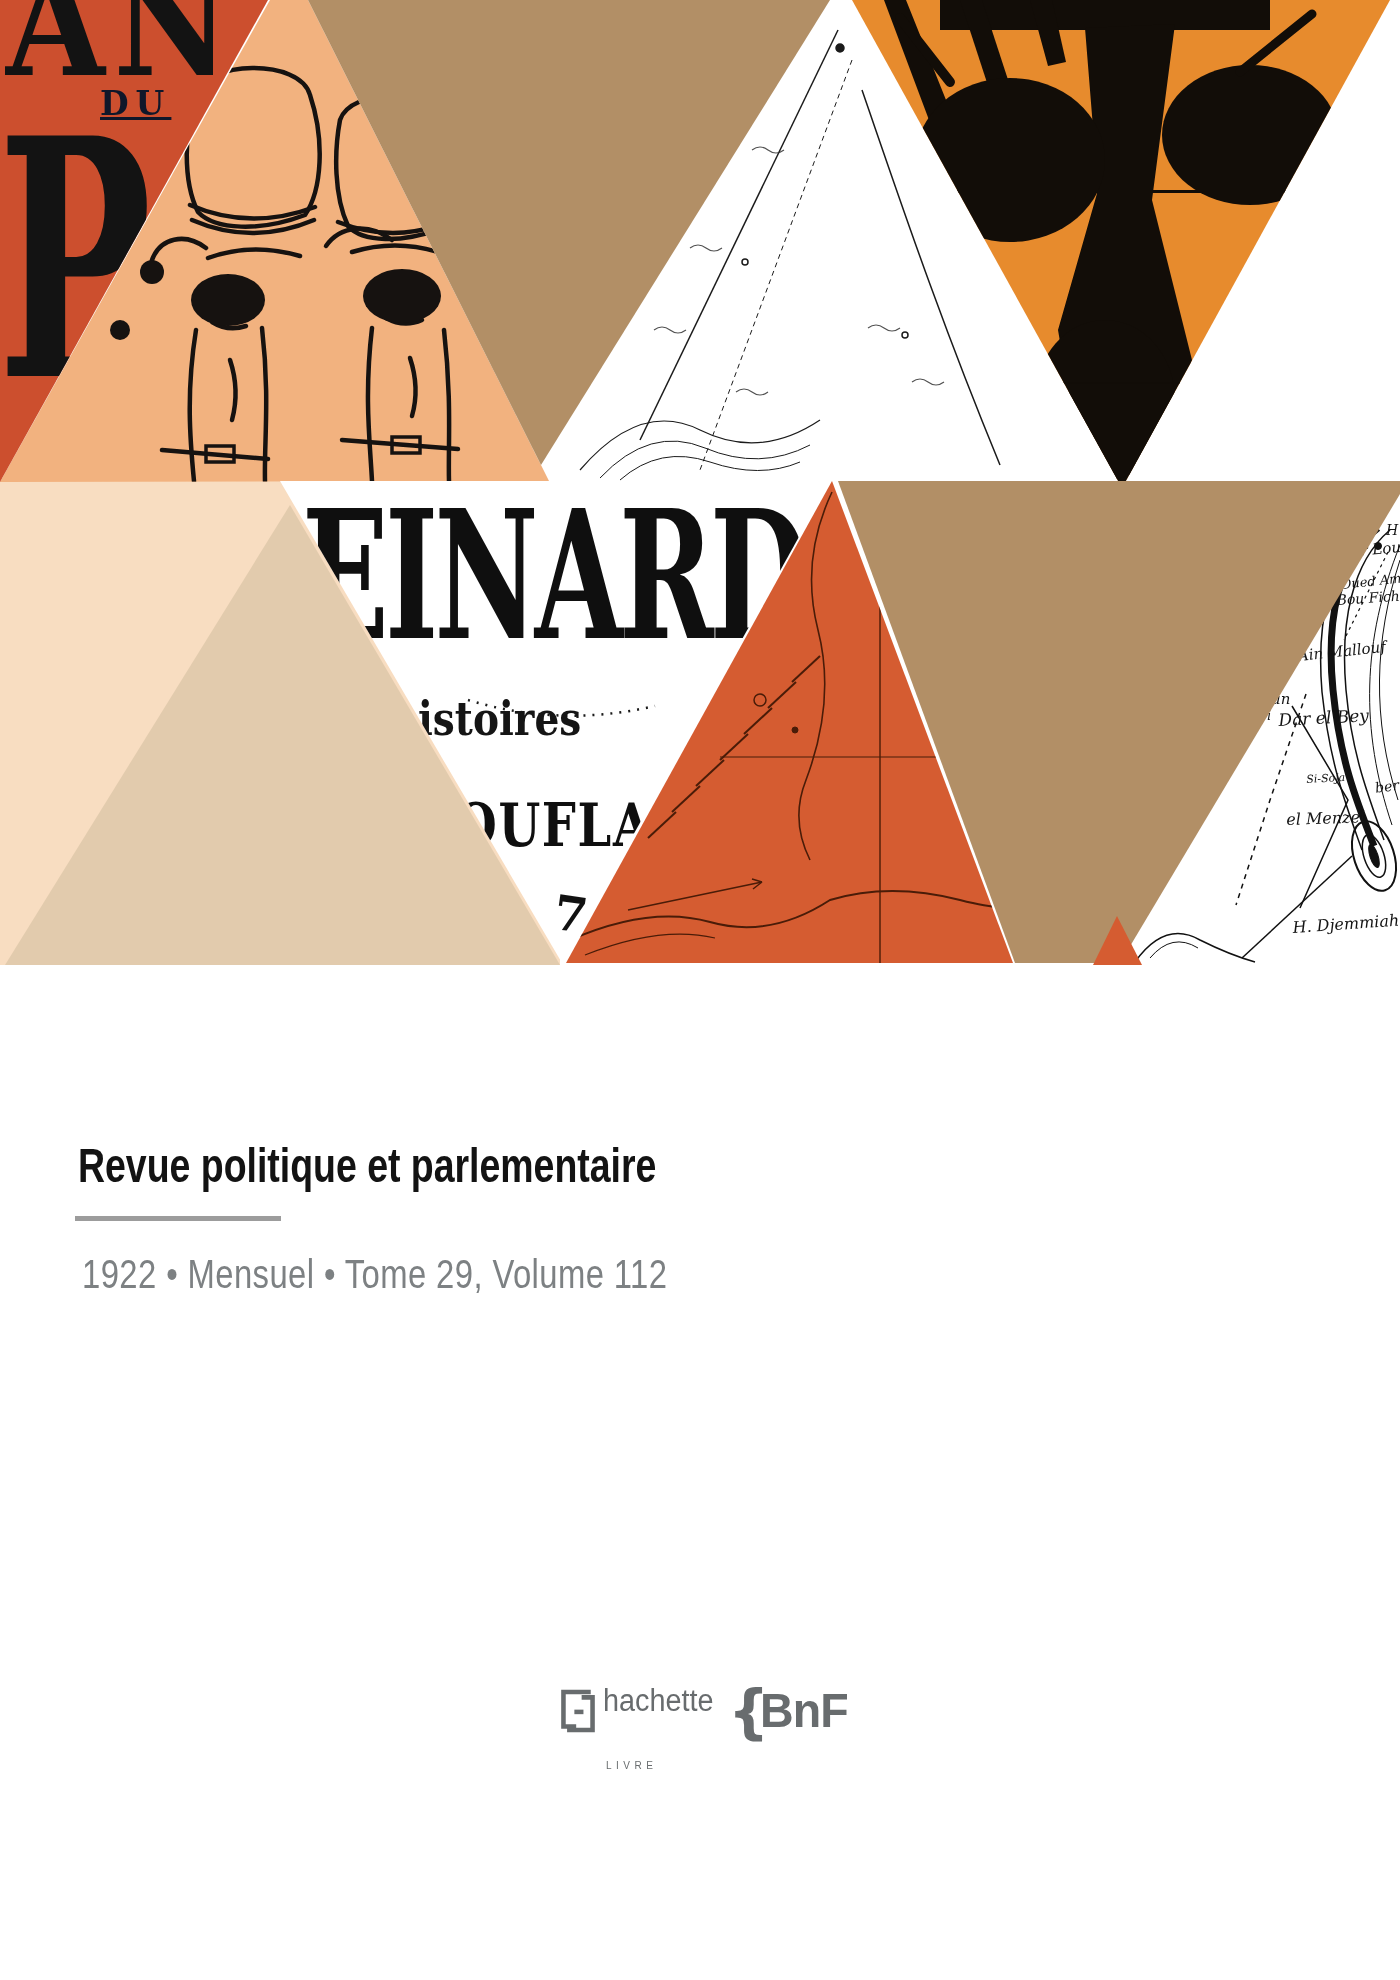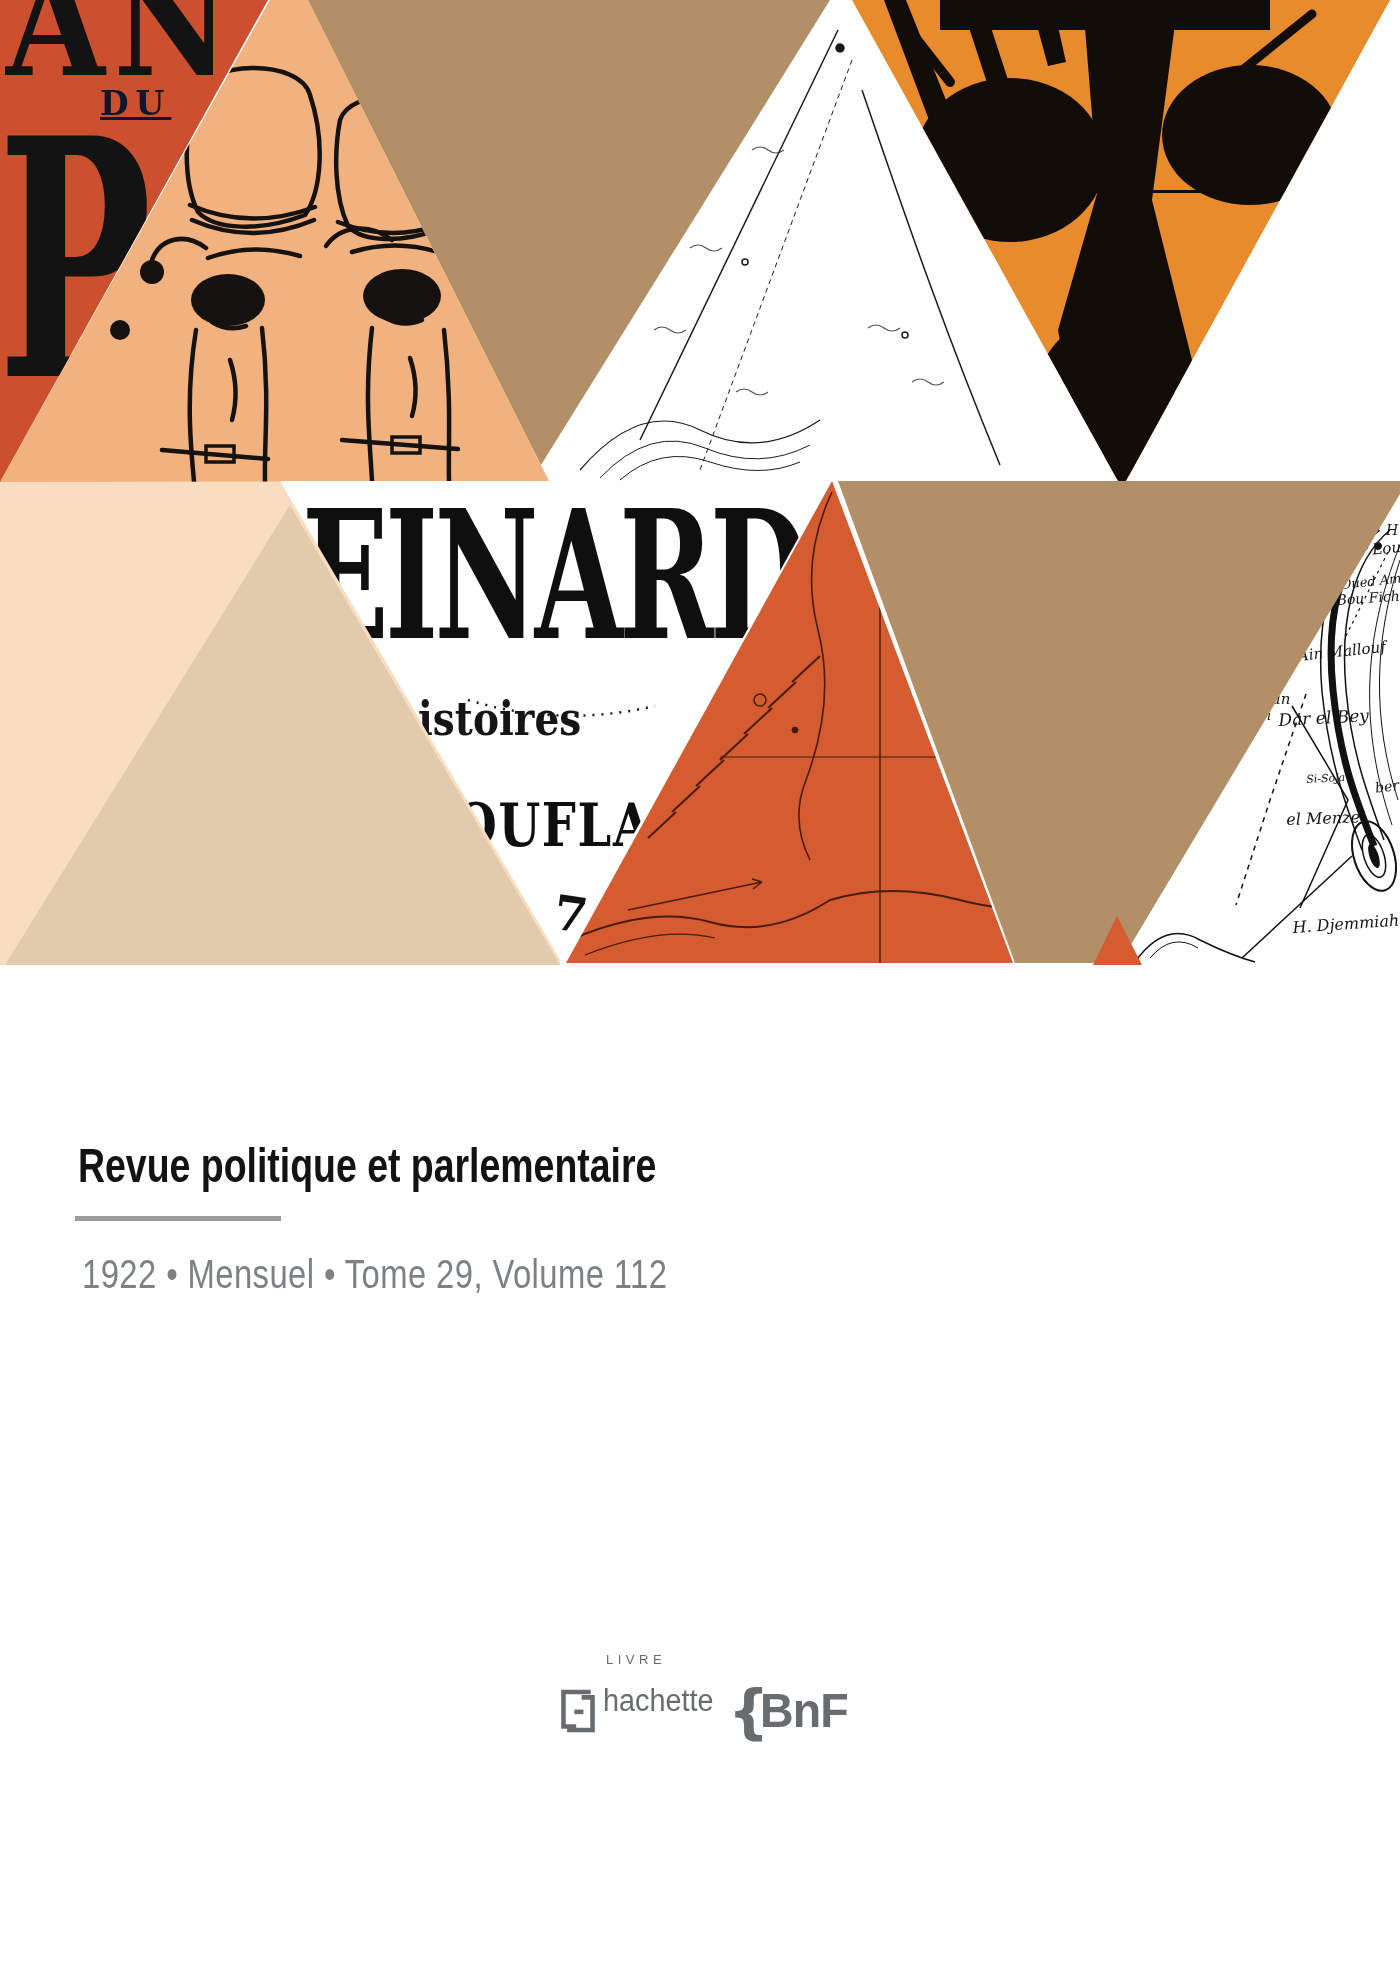--- a/index.html
+++ b/index.html
@@ -41,21 +41,21 @@
   #title{position:absolute;left:78px;top:1138px;font-size:48px;font-weight:bold;color:#131313;
          transform:scaleX(.78);transform-origin:left top;white-space:nowrap;}
   #divider{position:absolute;left:75px;top:1216px;width:206px;height:5px;background:#9c9c9c;}
   #subtitle{position:absolute;left:82px;top:1252px;font-size:40px;color:#7d8183;
             letter-spacing:0.5px;transform:scaleX(.82);transform-origin:left top;white-space:nowrap;}
   
   .logo-gray{color:#686c6e;}
   #hachette-icon{position:absolute;left:558px;top:1688px;}
   #hachette-word{position:absolute;left:603px;top:1683px;font-size:31px;font-weight:500;
                  transform:scaleX(.93);transform-origin:left top;}
-  #livre-word{position:absolute;left:606px;top:1652px;font-size:13px;font-weight:500;letter-spacing:4.5px;}
+  #livre-word{position:absolute;left:606px;top:1760px;font-size:10px;font-weight:500;letter-spacing:4.5px;}
   #bnf-brace{position:absolute;left:728px;top:1678px;font-size:58px;font-weight:600;
              font-family:"DejaVu Sans",sans-serif;}
   #bnf-word{position:absolute;left:760px;top:1682px;font-size:49px;font-weight:bold;letter-spacing:-1px;
             transform:scaleX(.95);transform-origin:left top;}
 </style>
 </head>
 <body>
 
 <div id="cover">
 

